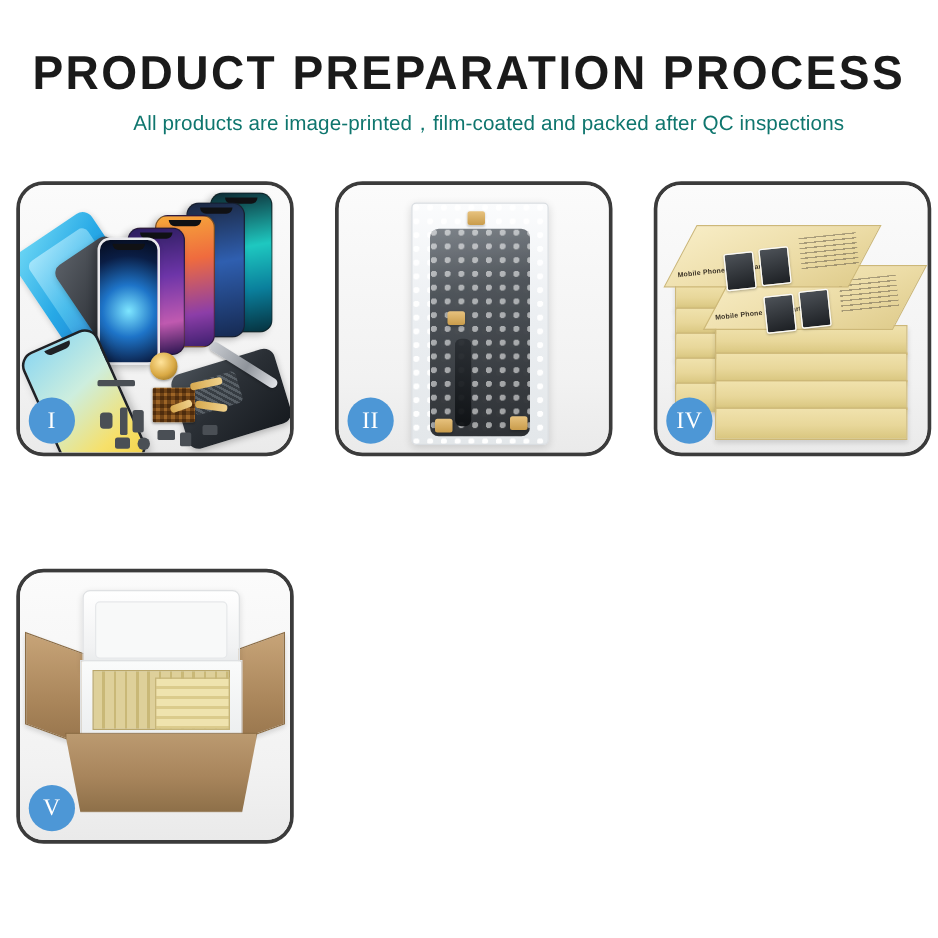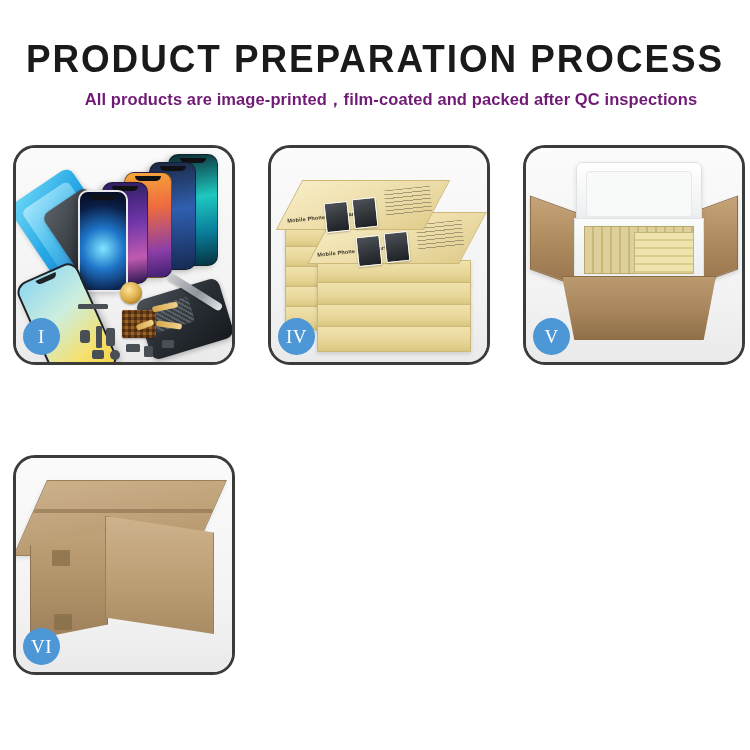--- a/index.html
+++ b/index.html
@@ -27,22 +27,22 @@
     font-weight: 700;
     letter-spacing: 2.0px;
     color: #1a1a1a;
     line-height: 42px;
     transform: scaleX(0.97);
     white-space: nowrap;
   }
   .page-subtitle {
     font-family: "Liberation Sans", sans-serif;
     font-size: 16.5px;
-    font-weight: 700;
-    color: #701a75;
+    font-weight: 400;
+    color: #0f766e;
     line-height: 24px;
     margin-top: 7px;
     letter-spacing: 0.1px;
     white-space: nowrap;
     padding-left: 32px;
   }
 
   
   .panel-grid {
     position: absolute;
@@ -449,20 +449,35 @@
         <div class="p1-flex" style="left:58px; top:34px; width:18px; transform:rotate(-20deg);"></div>
       </div>
 
       <div class="p1-screwdriver"></div>
     </div>
     <div class="step-badge">
       <span>I</span>
     </div>
   </div>
 
+  <div class="panel">
+    <div class="panel-stage">
+      <div class="p2-bag">
+        <div class="p2-inner"></div>
+        <div class="p2-cable"></div>
+        <div class="p2-tape" style="left:44px; top:6px;"></div>
+        <div class="p2-tape" style="left:28px; top:86px;"></div>
+        <div class="p2-tape" style="left:18px; top:172px;"></div>
+        <div class="p2-tape" style="left:78px; top:170px;"></div>
+      </div>
+    </div>
+    <div class="step-badge">
+      <span>II</span>
+    </div>
+  </div>
 
 
   <div class="panel">
     <div class="panel-stage">
       <div class="p4-stack">
 
         <div class="p4-box" style="left:4px;   top:58px;  width:116px; height:20px;"></div>
         <div class="p4-box" style="left:4px;   top:78px;  width:116px; height:20px;"></div>
         <div class="p4-box" style="left:4px;   top:98px;  width:116px; height:20px;"></div>
         <div class="p4-box" style="left:4px;   top:118px; width:116px; height:20px;"></div>
@@ -499,26 +514,14 @@
       <div class="p5-foambody"></div>
       <div class="p5-contents"></div>
       <div class="p5-contents2"></div>
       <div class="p5-front"></div>
     </div>
     <div class="step-badge">
       <span>V</span>
     </div>
   </div>
 
-  <div class="panel">
-    <div class="panel-stage">
-      <div class="p6-top"></div>
-      <div class="p6-left"></div>
-      <div class="p6-right"></div>
-      <div class="p6-tape1"></div>
-      <div class="p6-tape2"></div>
-    </div>
-    <div class="step-badge">
-      <span>VI</span>
-    </div>
-  </div>
 
 </div>
 
 </body></html>

